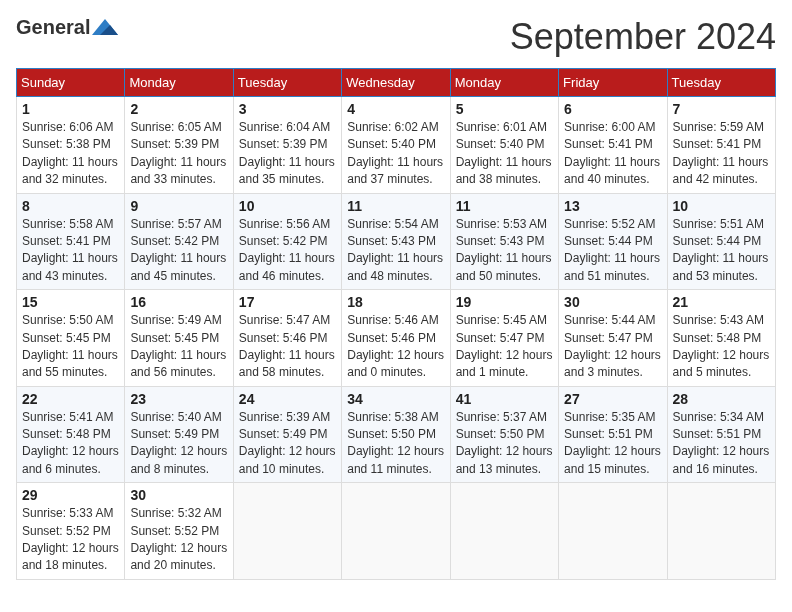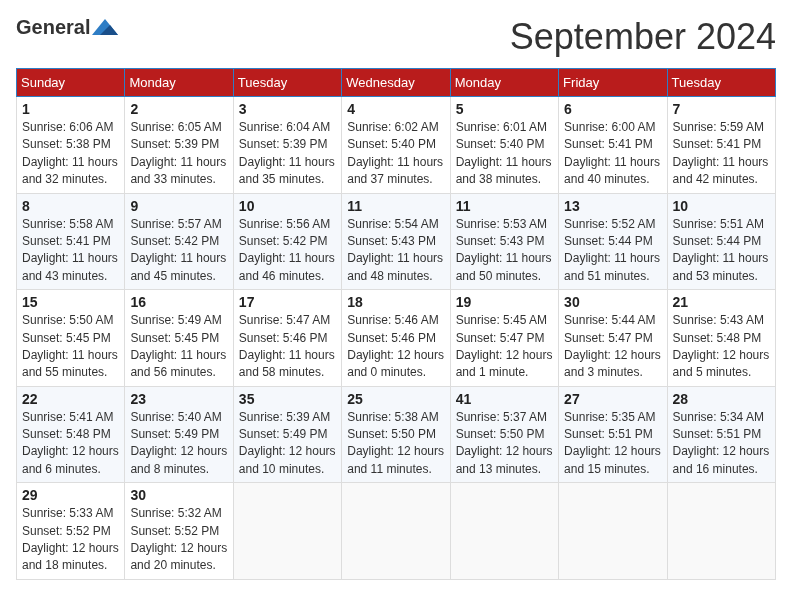--- a/index.html
+++ b/index.html
@@ -207,25 +207,25 @@
       <tr>
         <td>
           <span class="day-num">22</span>
           <div class="day-detail">Sunrise: 5:41 AM<br>Sunset: 5:48 PM<br>Daylight: 12 hours and 6 minutes.</div>
         </td>
         <td>
           <span class="day-num">23</span>
           <div class="day-detail">Sunrise: 5:40 AM<br>Sunset: 5:49 PM<br>Daylight: 12 hours and 8 minutes.</div>
         </td>
         <td>
-          <span class="day-num">35</span>
+          <span class="day-num">24</span>
           <div class="day-detail">Sunrise: 5:39 AM<br>Sunset: 5:49 PM<br>Daylight: 12 hours and 10 minutes.</div>
         </td>
         <td>
-          <span class="day-num">25</span>
+          <span class="day-num">34</span>
           <div class="day-detail">Sunrise: 5:38 AM<br>Sunset: 5:50 PM<br>Daylight: 12 hours and 11 minutes.</div>
         </td>
         <td>
           <span class="day-num">41</span>
           <div class="day-detail">Sunrise: 5:37 AM<br>Sunset: 5:50 PM<br>Daylight: 12 hours and 13 minutes.</div>
         </td>
         <td>
           <span class="day-num">27</span>
           <div class="day-detail">Sunrise: 5:35 AM<br>Sunset: 5:51 PM<br>Daylight: 12 hours and 15 minutes.</div>
         </td>

